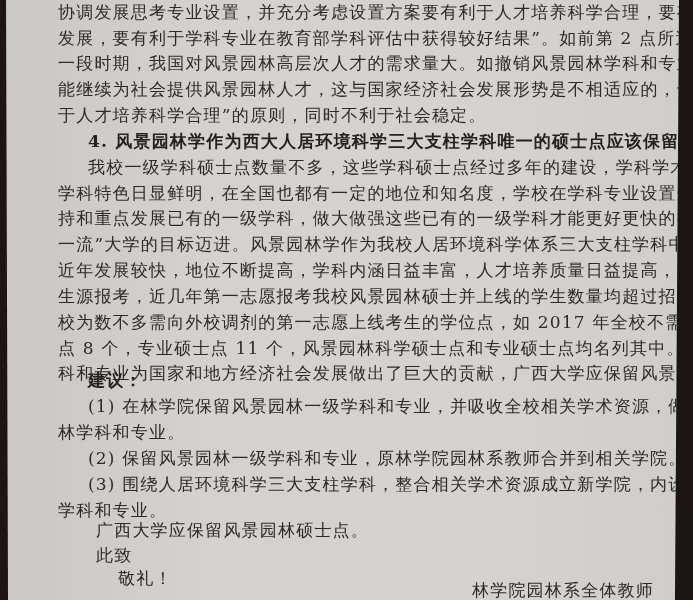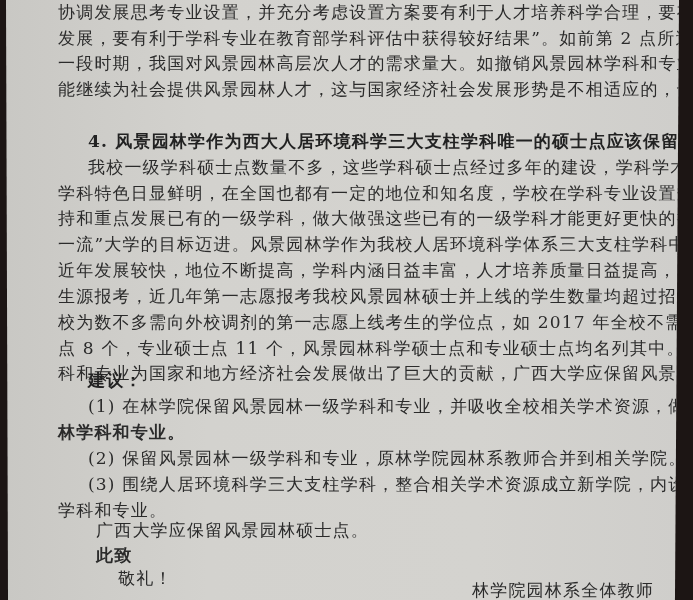--- a/index.html
+++ b/index.html
@@ -22,39 +22,40 @@
   .bold { font-weight: bold; color: #222; text-align: right; }
 </style>
 </head>
 <body>
 
 <div class="paper">
   <div class="line" style="top:2px;left:52px;">协调发展思考专业设置，并充分考虑设置方案要有利于人才培养科学合理，要有利于教师职业</div>
   <div class="line" style="top:28px;left:52px;">发展，要有利于学科专业在教育部学科评估中获得较好结果”。如前第 2 点所述，未来相当长</div>
   <div class="line" style="top:53px;left:52px;">一段时期，我国对风景园林高层次人才的需求量大。如撤销风景园林学科和专业，意味我校不</div>
   <div class="line" style="top:79px;left:52px;">能继续为社会提供风景园林人才，这与国家经济社会发展形势是不相适应的，也不符合“有利</div>
+  <div class="line" style="top:105px;left:52px;">于人才培养科学合理”的原则，同时不利于社会稳定。</div>
 
   <div class="line bold" style="top:131px;left:82px;">4. 风景园林学作为西大人居环境科学三大支柱学科唯一的硕士点应该保留</div>
 
   <div class="line" style="top:157px;left:82px;">我校一级学科硕士点数量不多，这些学科硕士点经过多年的建设，学科学术积淀日趋厚重，</div>
   <div class="line" style="top:183px;left:52px;">学科特色日显鲜明，在全国也都有一定的地位和知名度，学校在学科专业设置规划中应优先保</div>
   <div class="line" style="top:208px;left:52px;">持和重点发展已有的一级学科，做大做强这些已有的一级学科才能更好更快的推动我校向“双</div>
   <div class="line" style="top:234px;left:52px;">一流”大学的目标迈进。风景园林学作为我校人居环境科学体系三大支柱学科中唯一的硕士点，</div>
   <div class="line" style="top:260px;left:52px;">近年发展较快，地位不断提高，学科内涵日益丰富，人才培养质量日益提高，吸引大量的优秀</div>
   <div class="line" style="top:286px;left:52px;">生源报考，近几年第一志愿报考我校风景园林硕士并上线的学生数量均超过招生指标，成为我</div>
   <div class="line" style="top:312px;left:52px;">校为数不多需向外校调剂的第一志愿上线考生的学位点，如 2017 年全校不需调剂的科学硕士</div>
   <div class="line" style="top:338px;left:52px;">点 8 个，专业硕士点 11 个，风景园林科学硕士点和专业硕士点均名列其中。我校风景园林学</div>
   <div class="line" style="top:363px;left:52px;">科和专业为国家和地方经济社会发展做出了巨大的贡献，广西大学应保留风景园林硕士点。</div>
 
   <div class="line bold" style="top:366px;left:82px;top:368px;"></div>
   <div class="line bold" style="top:370px;left:82px;">建议：</div>
 
   <div class="line" style="top:396px;left:82px;">(1) 在林学院保留风景园林一级学科和专业，并吸收全校相关学术资源，做大做强风景园</div>
-  <div class="line" style="top:422px;left:52px;font-weight:bold;">林学科和专业。</div>
+  <div class="line" style="top:422px;left:52px;">林学科和专业。</div>
   <div class="line" style="top:448px;left:82px;">(2) 保留风景园林一级学科和专业，原林学院园林系教师合并到相关学院。</div>
   <div class="line" style="top:474px;left:82px;">(3) 围绕人居环境科学三大支柱学科，整合相关学术资源成立新学院，内设风景园林一级</div>
   <div class="line" style="top:500px;left:52px;text-align:right;">学科和专业。</div>
 
   <div class="line" style="top:520px;left:90px;">广西大学应保留风景园林硕士点。</div>
-  <div class="line" style="top:545px;left:90px;font-weight:bold;">此致</div>
+  <div class="line" style="top:545px;left:90px;">此致</div>
   <div class="line" style="top:568px;left:112px;">敬礼！</div>
   <div class="line" style="top:580px;left:466px;">林学院园林系全体教师</div>
 </div>
 
 </body></html>

